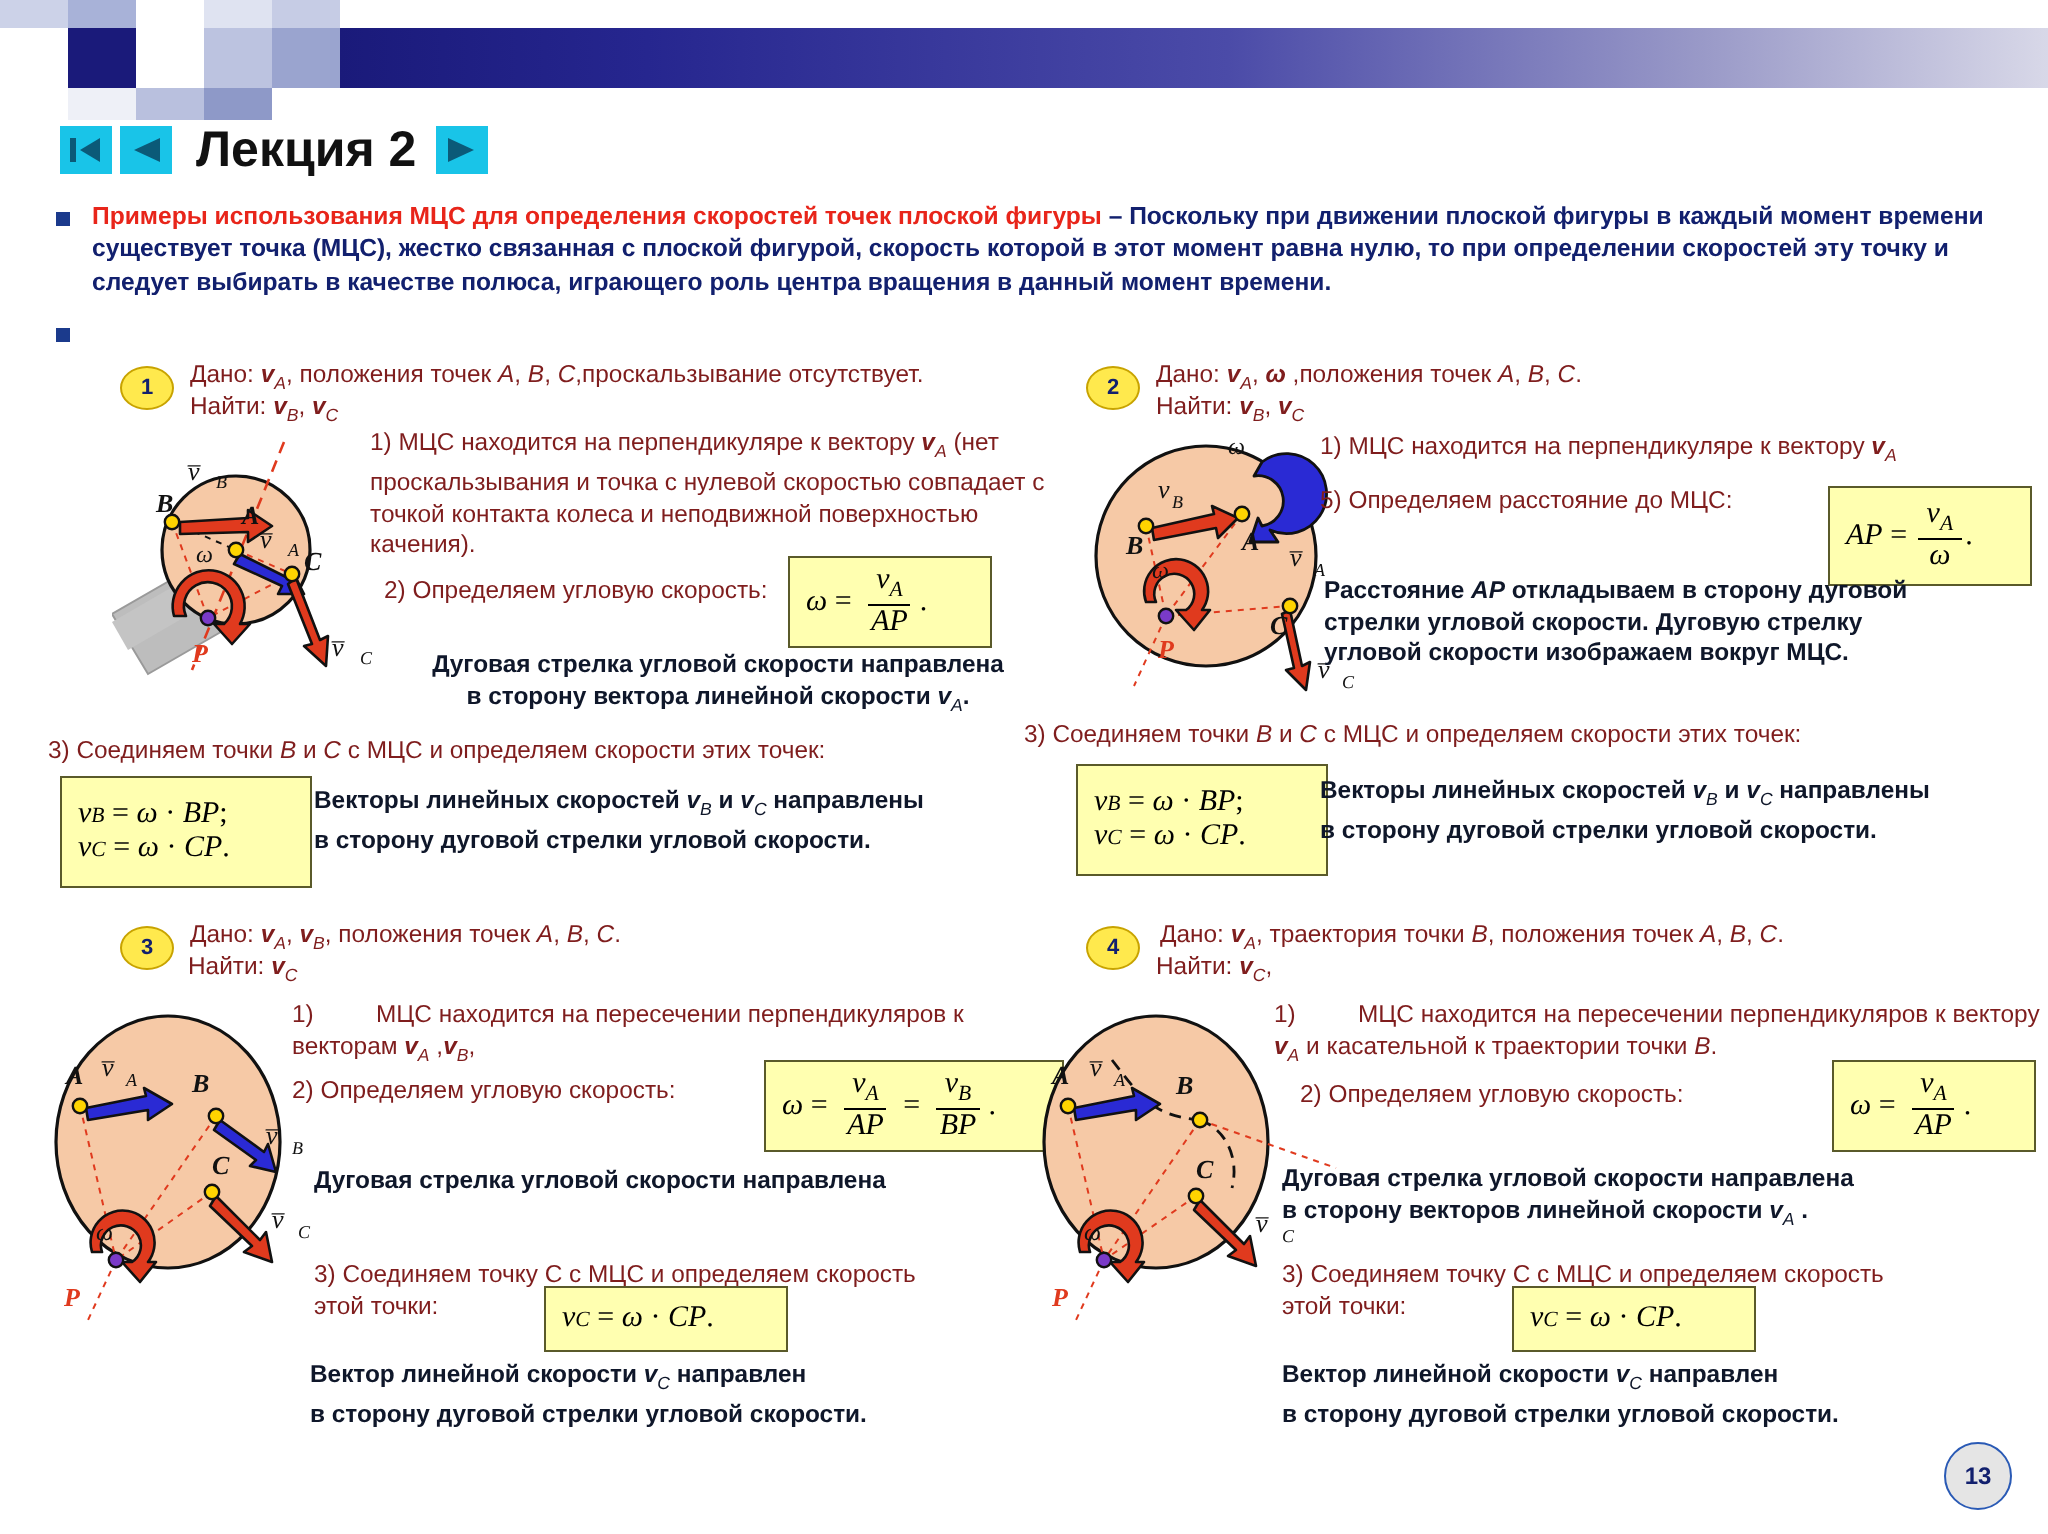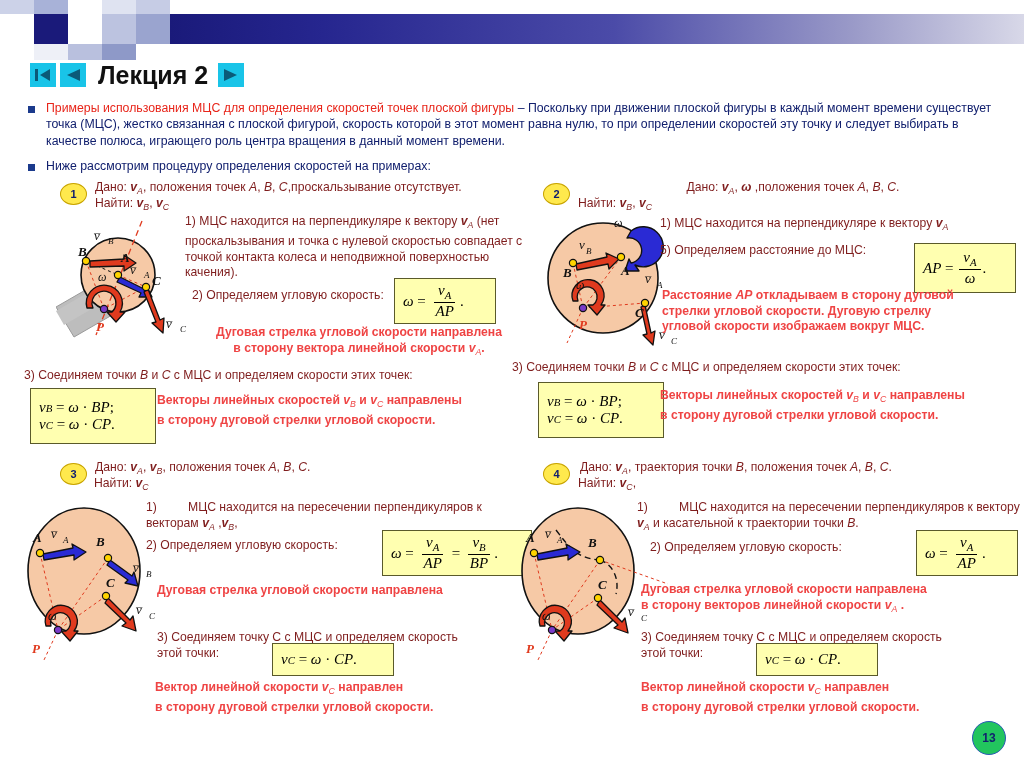--- a/index.html
+++ b/index.html
@@ -23,51 +23,51 @@
     width:26px;height:24px;background:#19c4e8;margin-right:4px;
     display:flex;align-items:center;justify-content:center;
   }
   .navbtn svg{display:block;}
   #lecture-title{
     font-size:25px;font-weight:bold;color:#111;margin:0 10px 0 8px;letter-spacing:0;
   }
   
   .bullet{position:absolute;display:flex;}
   .bsq{width:7px;height:7px;background:#1b3a8c;margin-top:6px;margin-right:11px;flex:none;}
-  .btxt{font-size:12.3px;line-height:16.3px;color:#12206e;font-weight:normal;}
+  .btxt{font-size:12.3px;line-height:16.3px;color:#12206e;font-weight:bold;}
   .btxt .red{color:#e8251a;}
   
   .numcirc{
     position:absolute;width:25px;height:20px;border-radius:50%;
     background:#ffe94d;border:1.6px solid #c8a300;
     display:flex;align-items:center;justify-content:center;
     font-size:11px;font-weight:bold;color:#12206e;
   }
   
   .tb{position:absolute;font-size:12.2px;line-height:15.6px;color:#111;}
-  .tb.red{color:#ef4444;font-weight:bold;}
+  .tb.red{color:#0f172a;font-weight:bold;}
   .tb.dark{color:#7f1d1d;}
   i{font-style:italic;}
   .vec{font-style:italic;font-weight:bold;}
   sub{font-size:0.72em;font-style:italic;font-weight:normal;}
   
   .fbox{
     position:absolute;background:#ffffb0;border:1.6px solid #5a5a2a;
     display:flex;flex-direction:column;justify-content:center;
     padding:3px 8px;font-family:"Liberation Serif", serif;
   }
   .frow{display:flex;align-items:center;font-size:15px;white-space:nowrap;}
   .frac{display:inline-flex;flex-direction:column;align-items:center;margin:0 2px;}
   .frac .num{border-bottom:1.2px solid #000;padding:0 4px;line-height:1.15;}
   .frac .den{padding:0 4px;line-height:1.15;}
   .it{font-style:italic;}
   
   #pagenum{
     position:absolute;right:18px;bottom:12px;width:32px;height:32px;border-radius:50%;
-    background:#22c55e;border:1.6px solid #2a5ab5;
+    background:#e5e5e5;border:1.6px solid #2a5ab5;
     display:flex;align-items:center;justify-content:center;
     font-size:12px;font-weight:bold;color:#12206e;text-align:center;
   }
   
   .fig{position:absolute;}
 </style>
 </head>
 <body>
 
 <div id="deco">
@@ -107,21 +107,20 @@
       </svg>
   </div>
 </div>
 
 <div class="bullet" style="left:28px;top:100px;width:975px;">
   <div class="bsq"></div>
   <div class="btxt"><span class="red">Примеры использования МЦС для определения скоростей точек плоской фигуры</span><span> – Поскольку при движении плоской фигуры в каждый момент времени существует точка (МЦС), жестко связанная с плоской фигурой, скорость которой в этот момент равна нулю, то при определении скоростей эту точку и следует выбирать в качестве полюса, играющего роль центра вращения в данный момент времени.</span></div>
 </div>
 <div class="bullet" style="left:28px;top:158px;width:975px;">
   <div class="bsq"></div>
-  <div class="btxt">Ниже рассмотрим процедуру определения скоростей на примерах:</div>
 </div>
 
 <div class="numcirc" style="left:60px;top:183px;">1</div>
 <div class="tb dark" style="left:95px;top:180px;width:430px;">
   <span>Дано:</span><span> <span class="vec">v</span><sub>A</sub>, положения точек <i>A</i>, <i>B</i>, <i>C</i>,проскальзывание отсутствует.</span>
 </div>
 <div class="tb dark" style="left:95px;top:196px;width:430px;">
   <span>Найти:</span><span> <span class="vec">v</span><sub>B</sub>, <span class="vec">v</span><sub>C</sub></span>
 </div>
 
@@ -173,21 +172,21 @@
 <div class="fbox" style="left:30px;top:388px;width:108px;height:48px;">
   <div class="frow"><span class="it">v</span><sub>B</sub>&nbsp;=&nbsp;<span class="it">ω</span>&nbsp;·&nbsp;<span class="it">BP</span>;</div>
   <div class="frow"><span class="it">v</span><sub>C</sub>&nbsp;=&nbsp;<span class="it">ω</span>&nbsp;·&nbsp;<span class="it">CP</span>.</div>
 </div>
 <div class="tb red" style="left:157px;top:393px;width:350px;">
   <div>Векторы линейных скоростей <span class="vec">v</span><sub>B</sub> и <span class="vec">v</span><sub>C</sub> направлены</div>
   <div>в сторону дуговой стрелки угловой скорости.</div>
 </div>
 
 <div class="numcirc" style="left:543px;top:183px;">2</div>
-<div class="tb dark" style="left:578px;top:180px;width:430px;text-align:center;">
+<div class="tb dark" style="left:578px;top:180px;width:430px;">
   <span>Дано:</span><span> <span class="vec">v</span><sub>A</sub>, <span class="it" style="font-weight:bold;">ω</span> ,положения точек <i>A</i>, <i>B</i>, <i>C</i>.</span>
 </div>
 <div class="tb dark" style="left:578px;top:196px;width:430px;">
   <span>Найти:</span><span> <span class="vec">v</span><sub>B</sub>, <span class="vec">v</span><sub>C</sub></span>
 </div>
 
 <svg class="fig" style="left:535px;top:213px;" width="190" height="135" viewBox="0 0 190 135">
   <circle cx="68" cy="65" r="55" fill="#f6c9a6" stroke="#111" stroke-width="1.6"></circle>
   <line x1="38" y1="50" x2="48" y2="95" stroke="#e03a1e" stroke-width="1" stroke-dasharray="3,3"></line>
   <line x1="86" y1="44" x2="48" y2="95" stroke="#e03a1e" stroke-width="1" stroke-dasharray="3,3"></line>

